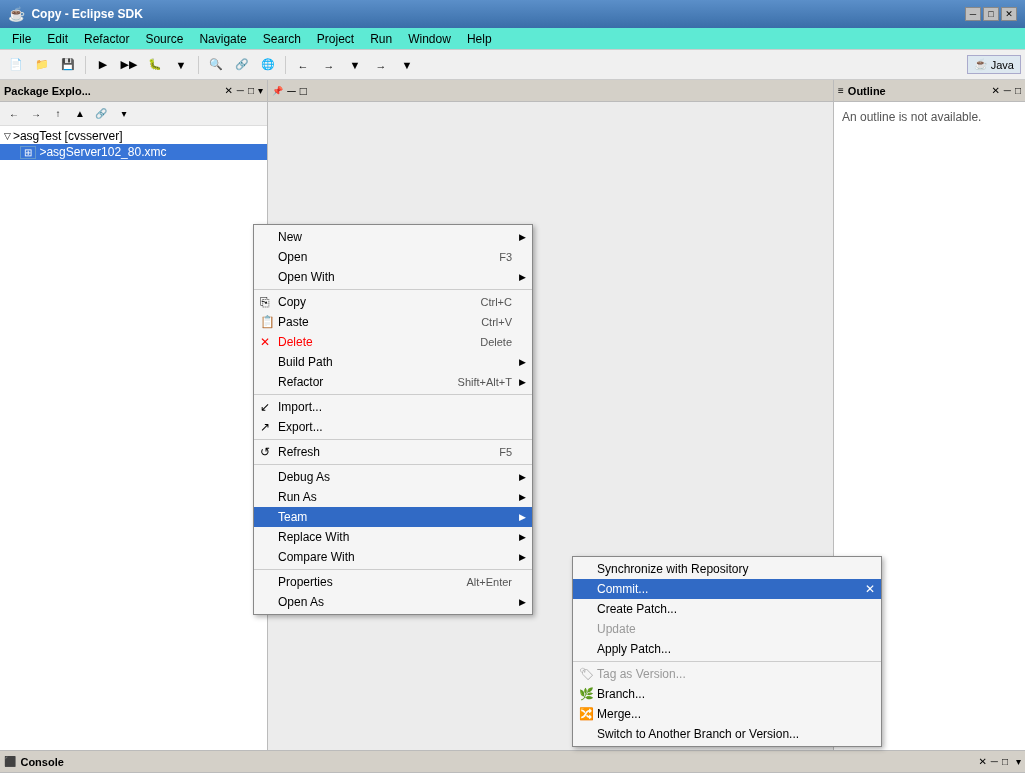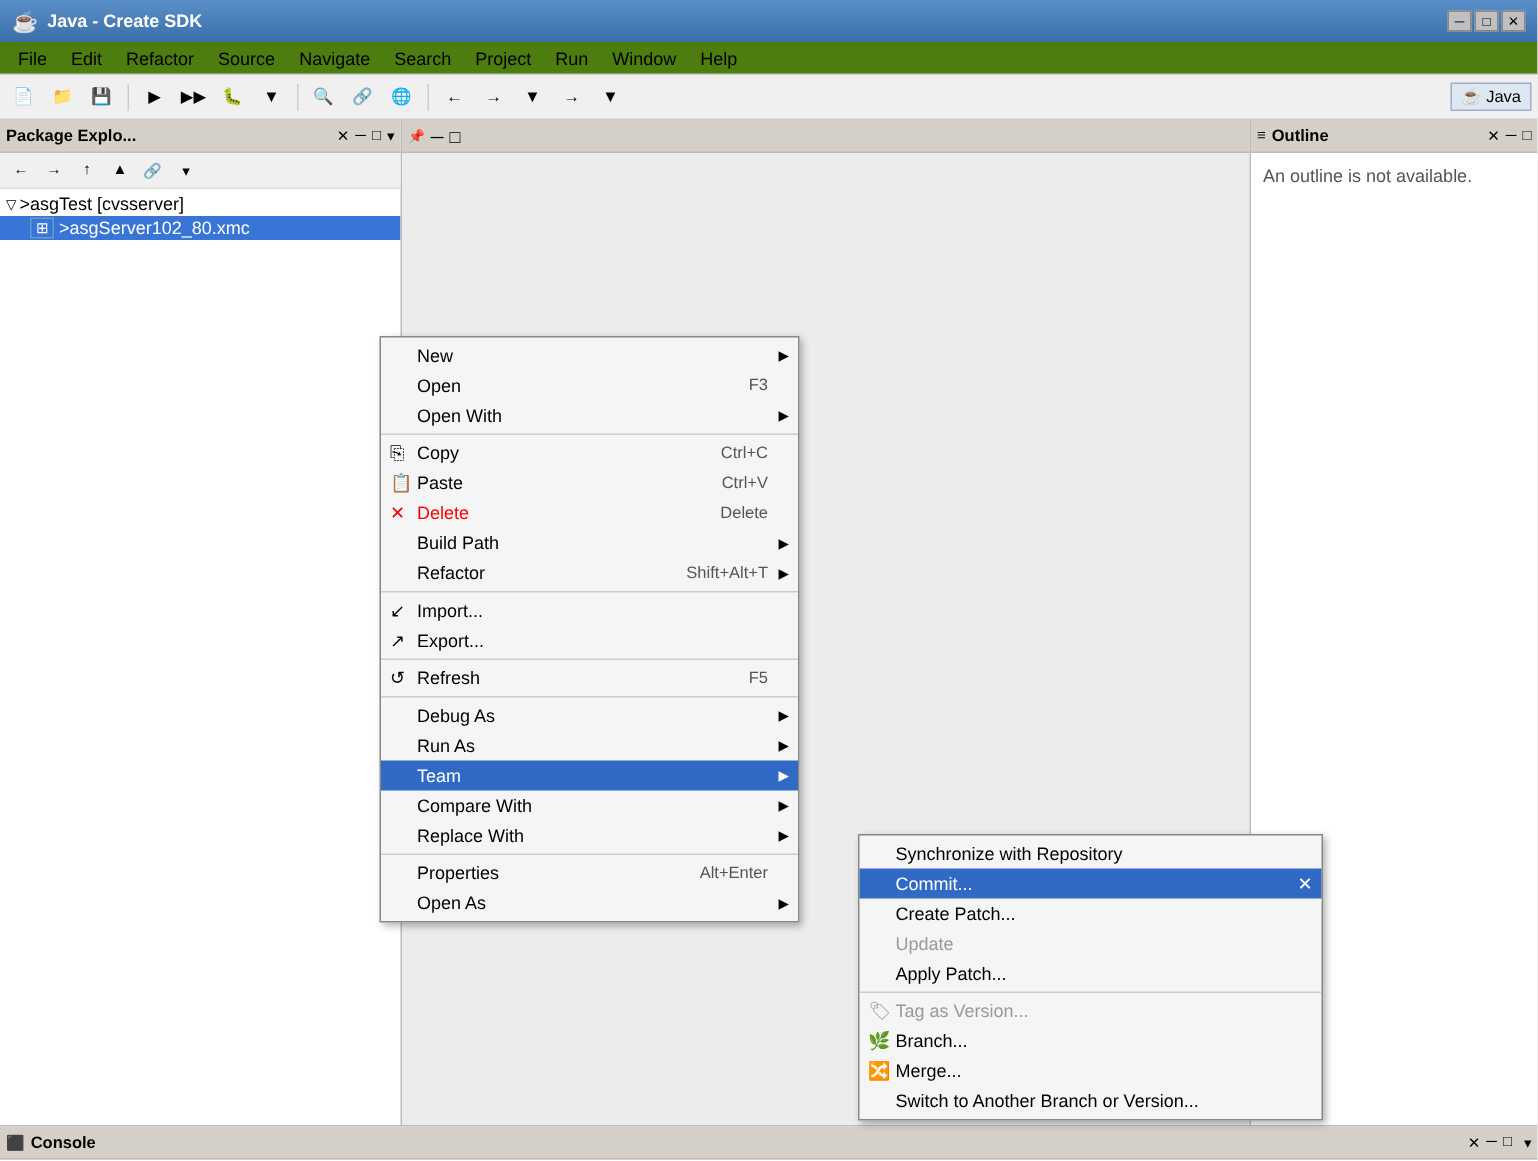--- a/index.html
+++ b/index.html
@@ -43,21 +43,21 @@
       font-size: 9px;
       display: flex;
       align-items: center;
       justify-content: center;
       cursor: pointer;
       color: black;
     }
 
     
     #menu-bar {
-      background: #4d7c0f;
+      background: #5eead4;
       height: 22px;
       display: flex;
       align-items: center;
       padding: 0 4px;
       border-bottom: 1px solid #ccc;
     }
     .menu-item {
       padding: 2px 8px;
       cursor: pointer;
       font-size: 12px;
@@ -289,21 +289,21 @@
       left: 253px;
       top: 188px;
       margin-top: 36px;
     }
   </style>
 </head>
 <body>
 
 <div id="title-bar">
   <span class="title-icon">☕</span>
-  <span class="title-text">Java - Create SDK</span>
+  <span class="title-text">Copy - Eclipse SDK</span>
   <div class="win-controls">
     <div class="win-btn">─</div>
     <div class="win-btn">□</div>
     <div class="win-btn">✕</div>
   </div>
 </div>
 
 <div id="menu-bar">
   <span class="menu-item">File</span>
   <span class="menu-item">Edit</span>
@@ -479,25 +479,25 @@
 
   <div class="ctx-item has-sub">
     <span>Run As</span>
   </div>
 
   <div class="ctx-item has-sub selected-item">
     <span>Team</span>
   </div>
 
   <div class="ctx-item has-sub">
+    <span>Replace With</span>
+  </div>
+
+  <div class="ctx-item has-sub">
     <span>Compare With</span>
-  </div>
-
-  <div class="ctx-item has-sub">
-    <span>Replace With</span>
   </div>
 
   <div class="ctx-separator"></div>
 
   <div class="ctx-item">
     <span>Properties</span>
     <span class="shortcut">Alt+Enter</span>
   </div>
 
   <div class="ctx-item has-sub">

